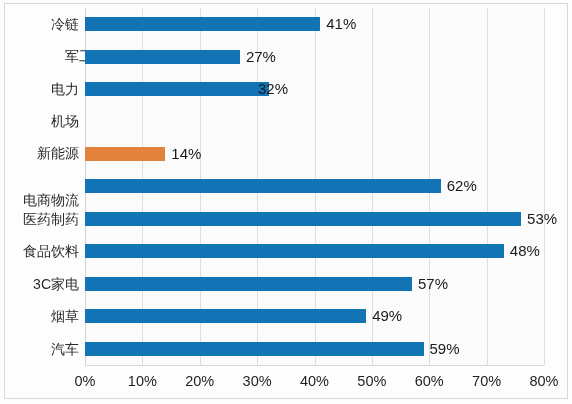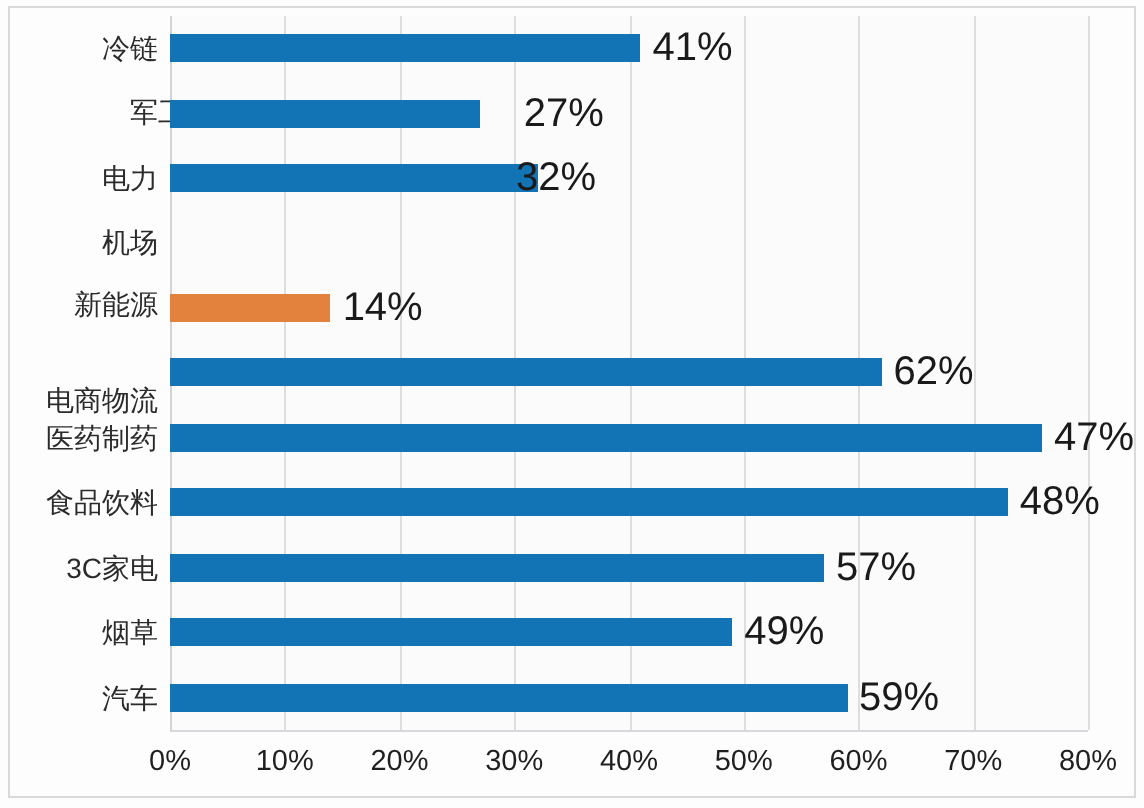--- a/index.html
+++ b/index.html
@@ -104,21 +104,21 @@
     top: 8px;
     height: 14px;
     background: #1273b5;
   }
 
   .bar-value {
     position: absolute;
     top: 7px;
     height: 16px;
     line-height: 16px;
-    font-size: 20px;
+    font-size: 15px;
     color: #1a1a1a;
     white-space: nowrap;
     padding-left: 6px;
   }
 
   
   .x-ticks {
     position: absolute;
     left: 0;
     top: 370px;
@@ -162,21 +162,21 @@
         <div class="cat-label" style="height: 32.4545px; line-height: 32.4545px;">冷链</div>
         <div class="bar-track">
           <div class="bar" style="width: 235.237px; top: 9.22727px; background: rgb(18, 115, 181);"></div>
           <div class="bar-value" style="left: 235.237px; top: 8.22727px;">41%</div>
         </div>
       </div>
       <div class="row" style="top: 32.4545px; height: 32.4545px;">
         <div class="cat-label" style="height: 32.4545px; line-height: 32.4545px; margin-left: 14px;">军工</div>
         <div class="bar-track">
           <div class="bar" style="width: 154.912px; top: 9.22727px; background: rgb(18, 115, 181);"></div>
-          <div class="bar-value" style="left: 154.912px; top: 8.22727px; margin-left: 16px;">27%</div>
+          <div class="bar-value" style="left: 154.912px; top: 8.22727px;">27%</div>
         </div>
       </div>
       <div class="row" style="top: 64.9091px; height: 32.4545px;">
         <div class="cat-label" style="height: 32.4545px; line-height: 32.4545px;">电力</div>
         <div class="bar-track">
           <div class="bar" style="width: 183.6px; top: 9.22727px; background: rgb(18, 115, 181);"></div>
           <div class="bar-value" style="left: 167px; top: 8.22727px;">32%</div>
         </div>
       </div>
       <div class="row" style="top: 97.3636px; height: 32.4545px;">
@@ -193,21 +193,21 @@
         <div class="cat-label" style="height: 32.4545px; line-height: 32.4545px; margin-top: 14px;">电商物流</div>
         <div class="bar-track">
           <div class="bar" style="width: 355.725px; top: 9.22727px; background: rgb(18, 115, 181);"></div>
           <div class="bar-value" style="left: 355.725px; top: 8.22727px;">62%</div>
         </div>
       </div>
       <div class="row" style="top: 194.727px; height: 32.4545px;">
         <div class="cat-label" style="height: 32.4545px; line-height: 32.4545px;">医药制药</div>
         <div class="bar-track">
           <div class="bar" style="width: 436.05px; top: 9.22727px; background: rgb(18, 115, 181);"></div>
-          <div class="bar-value" style="left: 436.05px; top: 8.22727px;">47%</div>
+          <div class="bar-value" style="left: 436.05px; top: 8.22727px;">53%</div>
         </div>
       </div>
       <div class="row" style="top: 227.182px; height: 32.4545px;">
         <div class="cat-label" style="height: 32.4545px; line-height: 32.4545px;">食品饮料</div>
         <div class="bar-track">
           <div class="bar" style="width: 418.837px; top: 9.22727px; background: rgb(18, 115, 181);"></div>
           <div class="bar-value" style="left: 418.837px; top: 8.22727px;">48%</div>
         </div>
       </div>
       <div class="row" style="top: 259.636px; height: 32.4545px;">

